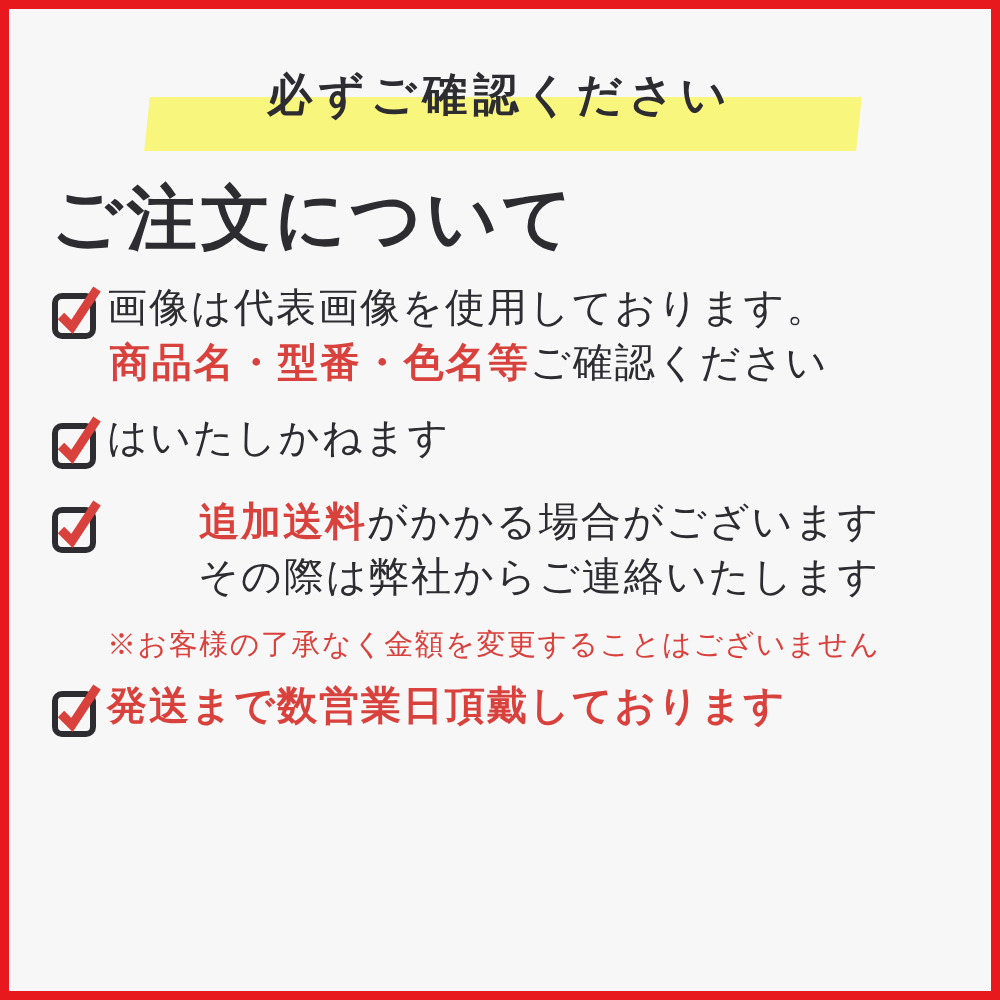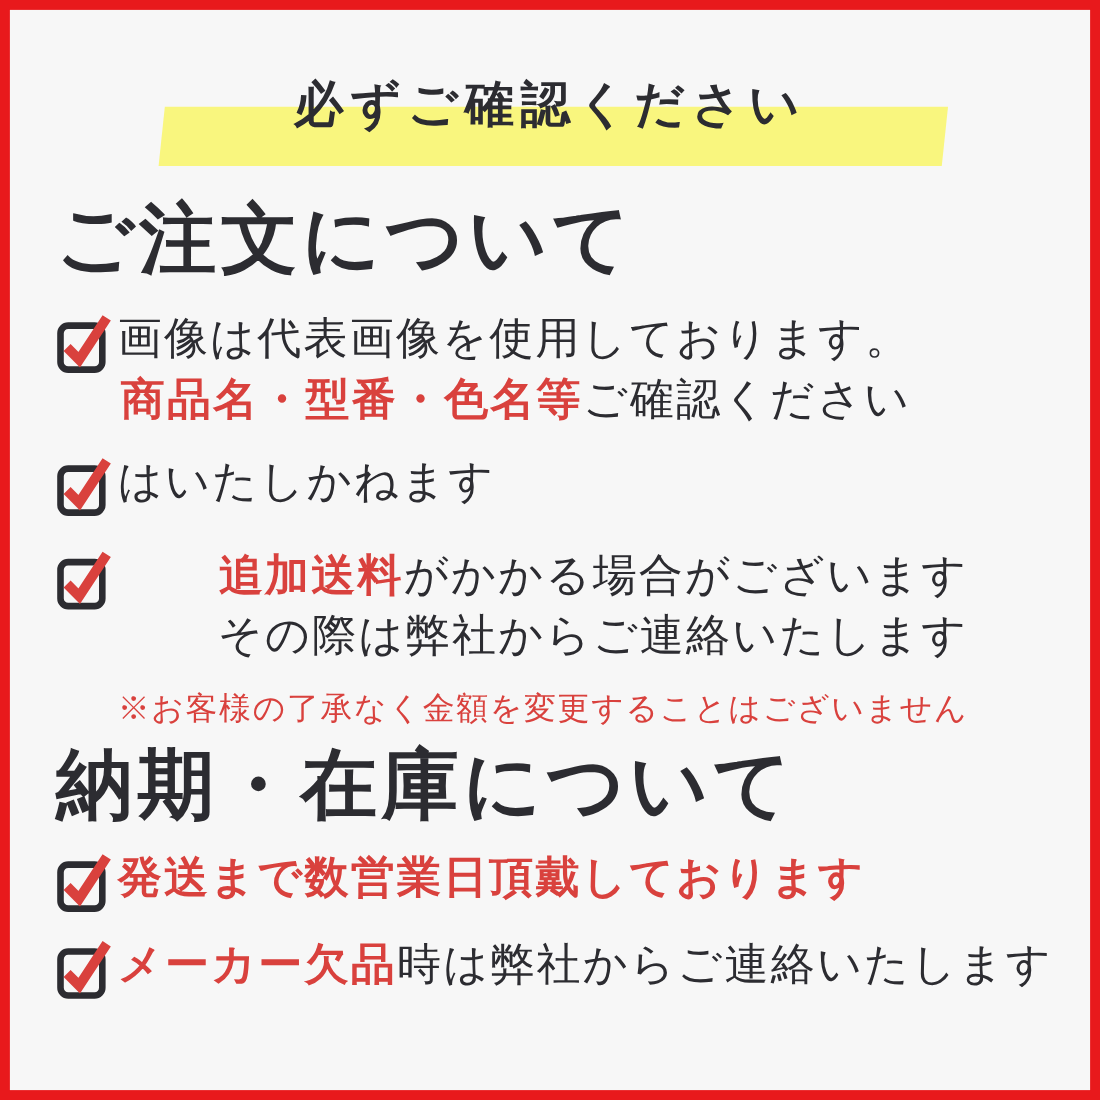--- a/index.html
+++ b/index.html
@@ -112,34 +112,24 @@
               <path d="M10 34 L21 45 L46 7" fill="none" stroke="#d9413d" stroke-width="9"></path>
             </svg></span>
           <div class="item-text">
             <div class="line"><span class="seg-red seg-bold">追加送料</span><span class="">がかかる場合がございます</span></div>
             <div class="line"><span class="">その際は弊社からご連絡いたします</span></div>
             <div class="note">※お客様の了承なく金額を変更することはございません</div>
           </div>
         </div>
       </section>
       <section>
-        <h2 class="section-heading">納期・在庫について</h2>
         <div class="item">
           <span class="checkbox-icon"><svg width="50" height="58" viewBox="0 0 50 58" aria-hidden="true">
               <rect x="4" y="14" width="38" height="40" rx="7" fill="none" stroke="#2c2c31" stroke-width="6"></rect>
               <path d="M10 34 L21 45 L46 7" fill="none" stroke="#d9413d" stroke-width="9"></path>
             </svg></span>
           <div class="item-text">
             <div class="line"><span class="seg-red seg-bold">発送まで数営業日頂戴しております</span></div>
           </div>
         </div>
-        <div class="item">
-          <span class="checkbox-icon"><svg width="50" height="58" viewBox="0 0 50 58" aria-hidden="true">
-              <rect x="4" y="14" width="38" height="40" rx="7" fill="none" stroke="#2c2c31" stroke-width="6"></rect>
-              <path d="M10 34 L21 45 L46 7" fill="none" stroke="#d9413d" stroke-width="9"></path>
-            </svg></span>
-          <div class="item-text">
-            <div class="line"><span class="seg-red seg-bold">メーカー欠品</span><span class="">時は弊社からご連絡いたします</span></div>
-          </div>
-        </div>
       </section>
     </div>
 </div>
 
 </body></html>

